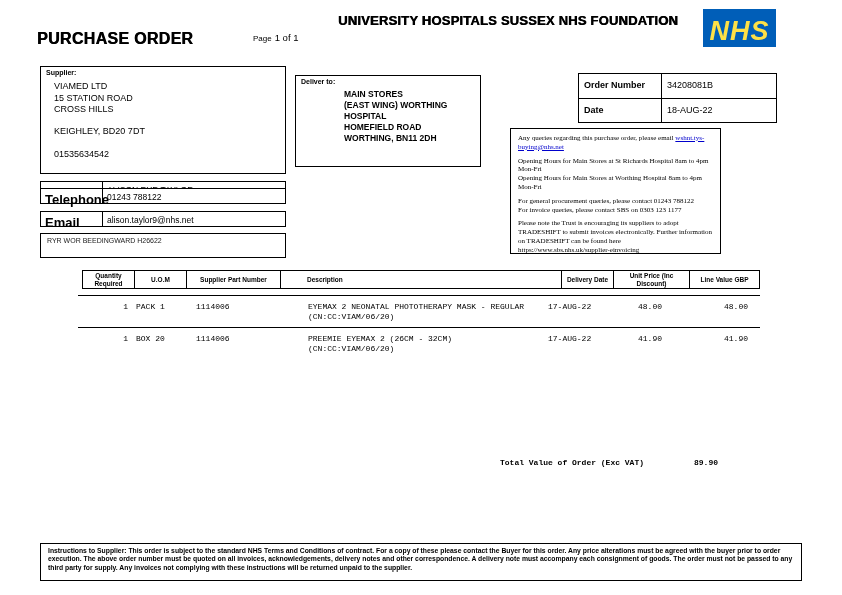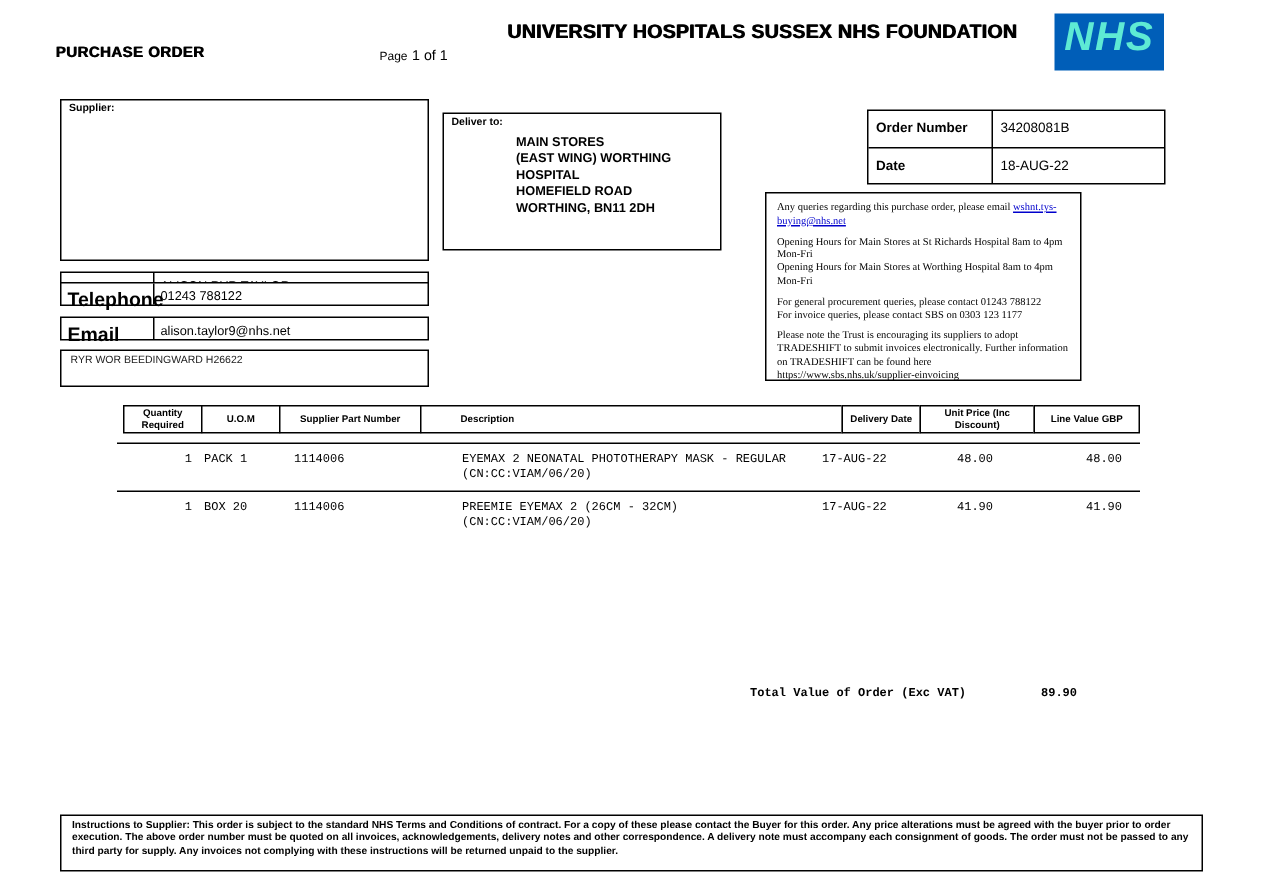--- a/index.html
+++ b/index.html
@@ -6,26 +6,26 @@
   html,body { background:#fff; }
   .page {
     position:relative; width:842px; height:595px; background:#fff;
     font-family:"Liberation Sans", sans-serif; color:#000; overflow:hidden;
   }
   .abs { position:absolute; }
   .box { position:absolute; border:1px solid #000; background:#fff; }
   .box-label { font-size:7px; font-weight:bold; }
 
   
-  .po-title { left:37px; top:30px; font-size:10px; font-weight:bold; letter-spacing:.3px; text-shadow:.5px 0 0 #000; }
+  .po-title { left:37px; top:30px; font-size:16px; font-weight:bold; letter-spacing:.3px; text-shadow:.5px 0 0 #000; }
   .page-info { left:253px; top:32px; font-size:8px; }
   .page-info .val { font-size:9.5px; margin-left:3px; }
   .org-title { left:318px; top:13px; width:380px; text-align:center; font-size:13px; font-weight:bold; letter-spacing:.2px; text-shadow:.6px 0 0 #000; white-space:nowrap; }
-  .nhs-logo { left:703px; top:9px; width:73px; height:38px; display:flex; align-items:flex-start; justify-content:center;
-    color:#5eead4; font-style:italic; font-weight:bold; font-size:27px; letter-spacing:1px; }
+  .nhs-logo { left:703px; top:9px; width:73px; height:38px; display:flex; align-items:flex-end; justify-content:center;
+    color:#fde047; font-style:italic; font-weight:bold; font-size:27px; letter-spacing:1px; }
 
   
   .supplier-box { left:40px; top:66px; width:246px; height:108px; padding:2px 5px; }
   .supplier-box .lines { padding-left:8px; font-size:9px; line-height:11.5px; margin-top:5px; }
   .gap10 { height:10px; } .gap12 { height:12px; }
 
   
   .deliver-box { left:295px; top:75px; width:186px; height:92px; padding:2px 5px; }
   .deliver-box .lines { padding-left:7px; font-size:8.5px; font-weight:bold; line-height:11px; margin-top:4px;margin-left:36px; }
 
@@ -100,20 +100,29 @@
   <div class="abs page-info">
     <span>Page</span><span class="val">1 of 1</span>
   </div>
   <div class="abs org-title">UNIVERSITY HOSPITALS SUSSEX NHS FOUNDATION</div>
   <div class="abs nhs-logo" style="background:#005EB8;">
     <span>NHS</span>
   </div>
 
   <div class="box supplier-box">
     <div class="box-label">Supplier:</div>
+    <div class="lines">
+      <div>VIAMED LTD</div>
+      <div>15 STATION ROAD</div>
+      <div>CROSS HILLS</div>
+      <div class="gap10"></div>
+      <div>KEIGHLEY, BD20 7DT</div>
+      <div class="gap12"></div>
+      <div>01535634542</div>
+    </div>
   </div>
 
   <div class="box deliver-box">
     <div class="box-label">Deliver to:</div>
     <div class="lines">
       <div>MAIN STORES</div>
       <div>(EAST WING) WORTHING HOSPITAL</div>
       <div>HOMEFIELD ROAD</div>
       <div>WORTHING, BN11 2DH</div>
     </div>

